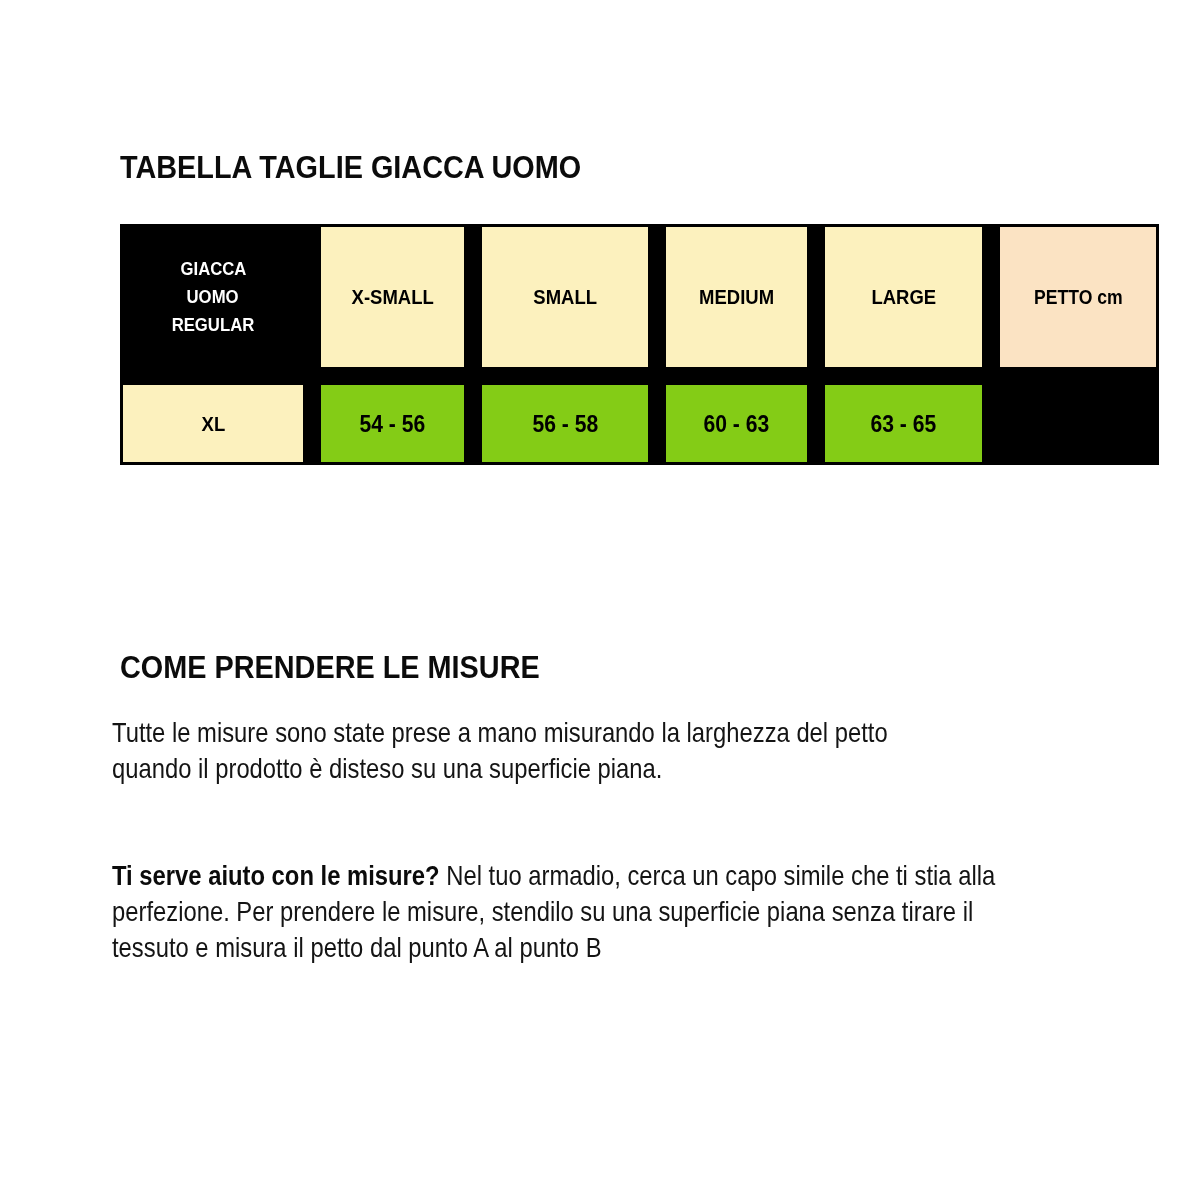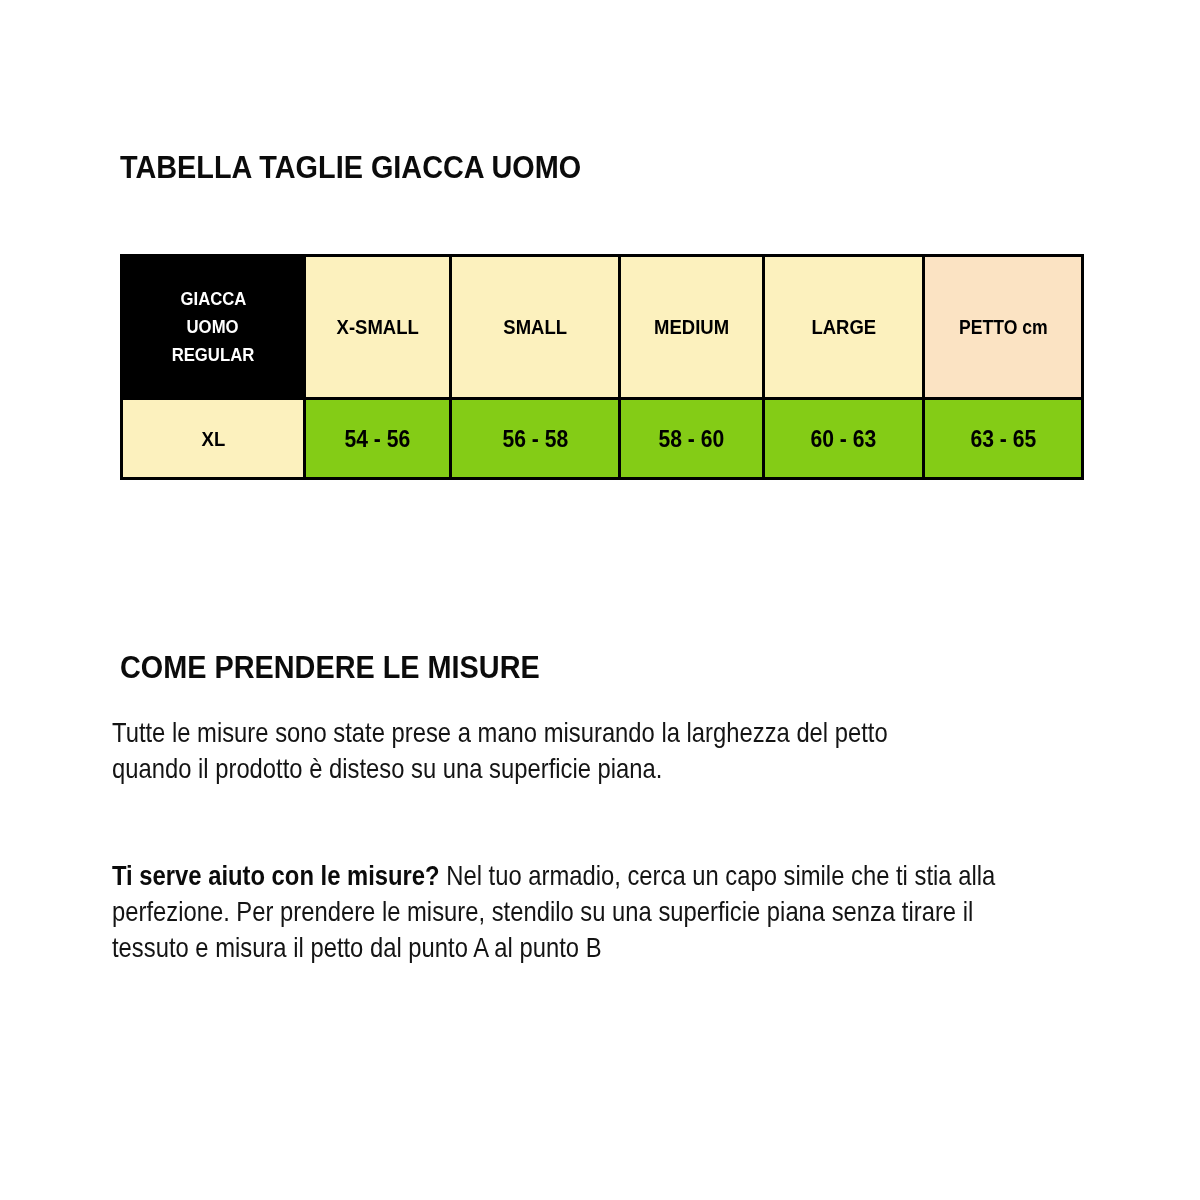--- a/index.html
+++ b/index.html
@@ -16,25 +16,25 @@
     position:absolute; left:120px;
     font-size:31px; font-weight:bold; color:#0b0b0b;
     white-space:nowrap;
     transform:scaleX(0.93); transform-origin:0 50%;
     line-height:36px;
   }
   .heading.title    { top:150px; }
   .heading.section  { top:650px; }
 
   .size-table {
-    position:absolute; left:120px; top:254px;
+    position:absolute; left:120px; top:224px;
     display:grid;
     grid-template-columns:180px 143px 166px 141px 157px 156px;
     grid-template-rows:140px 77px;
-    gap:3px;
+    gap:18px;
     background:var(--border,#000);
     border:3px solid var(--border,#000);
   }
   .cell {
     display:flex; align-items:center; justify-content:center;
     background:#84cc16;
   }
   .cell.corner {
     background:var(--corner-bg,#000000);
     color:var(--corner-text,#ffffff);
@@ -97,23 +97,20 @@
     <div class="cell head">
       <span class="ct">XL</span>
     </div>
     <div class="cell value">
       <span class="ct">54 - 56</span>
     </div>
     <div class="cell value">
       <span class="ct">56 - 58</span>
     </div>
     <div class="cell value">
-      <span class="ct">58 - 60</span>
-    </div>
-    <div class="cell value">
       <span class="ct">60 - 63</span>
     </div>
     <div class="cell value">
       <span class="ct">63 - 65</span>
     </div>
   </div>
 
   <h2 class="heading section">COME PRENDERE LE MISURE</h2>
 
   <div class="para first">

